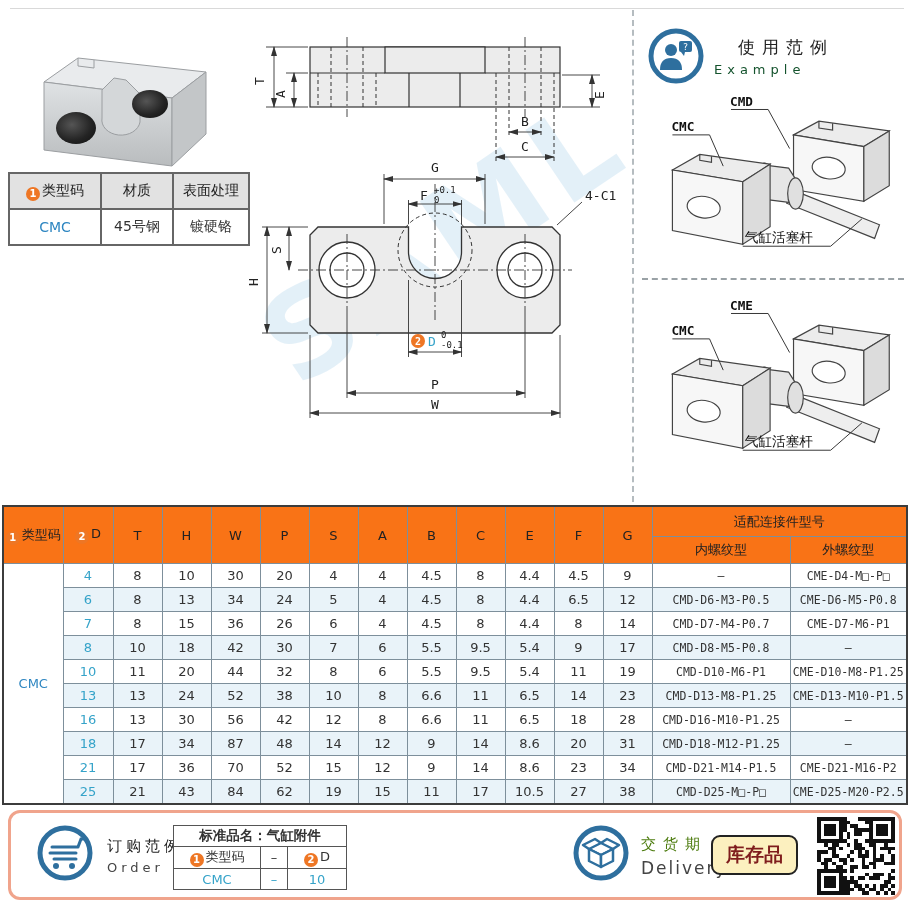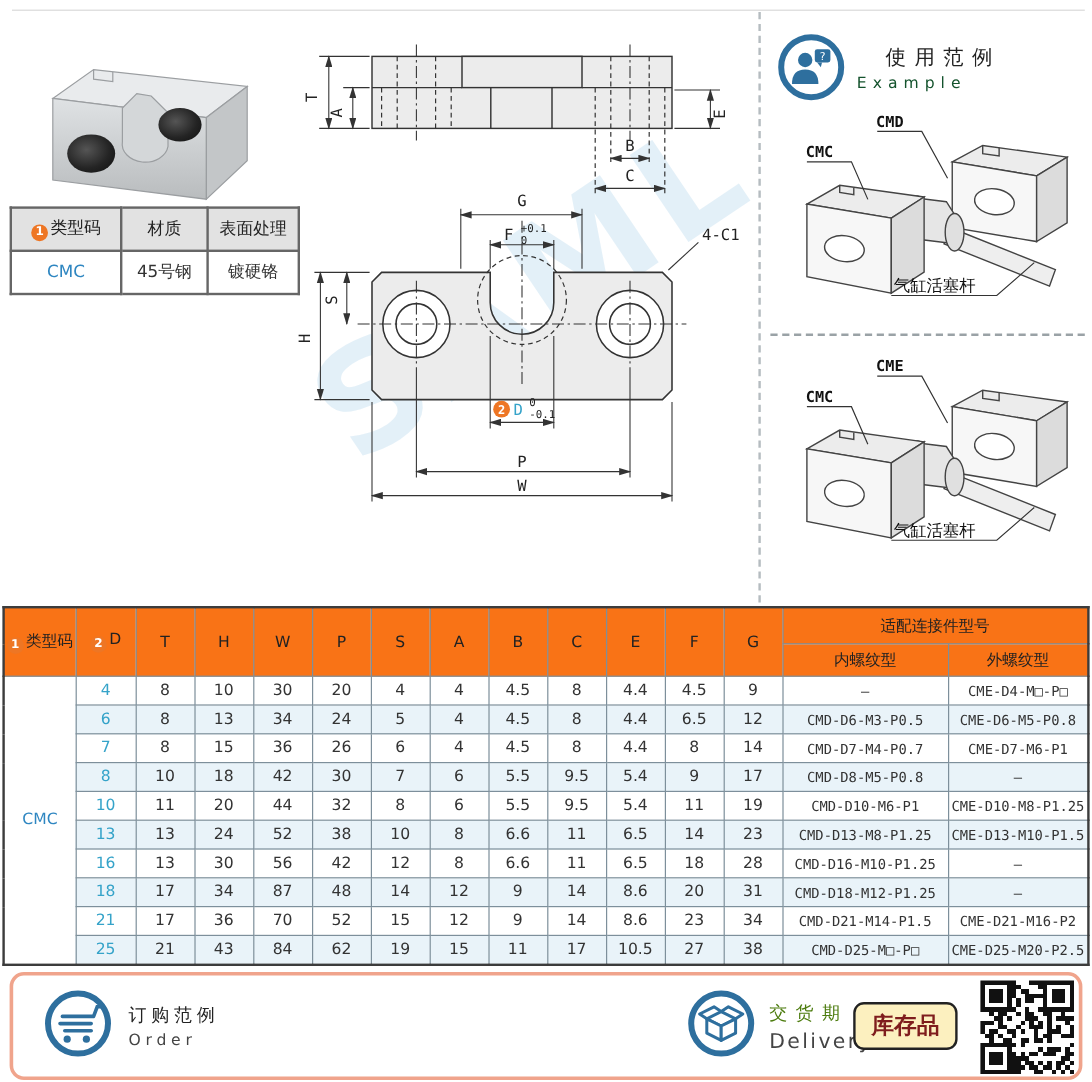--- a/index.html
+++ b/index.html
@@ -497,20 +497,37 @@
       <g stroke="#2e6f9e" stroke-width="3" fill="none" stroke-linecap="round">
         <path d="M15,30 h26 M17,24 h26 M43,24 l3,-8 h4"></path>
         <path d="M19,36 h22"></path>
       </g>
       <circle cx="21" cy="43" r="3" fill="#2e6f9e"></circle>
       <circle cx="37" cy="43" r="3" fill="#2e6f9e"></circle>
     </svg>
     <div class="order-title">订购范例</div>
     <div class="order-sub">Order</div>
 
+    <table class="order-table">
+      <tbody>
+          <tr>
+            <td colspan="3" class="ohead">标准品名：气缸附件</td>
+          </tr>
+      <tr>
+        <td class="oc1"><span class="badge">1</span><span>类型码</span></td>
+        <td class="oc2">–</td>
+        <td class="oc3"><span class="badge">2</span><span>D</span></td>
+      </tr>
+      <tr>
+        <td class="blue-val">CMC</td>
+        <td class="blue-val">–</td>
+        <td class="blue-val">10</td>
+      </tr>
+    </tbody>
+      </table>
 
     <svg class="abs" style="left:560px;top:10px;" width="60" height="60" viewBox="0 0 60 60">
       <circle cx="30" cy="30" r="25" fill="none" stroke="#2e6f9e" stroke-width="5"></circle>
       <g stroke="#2e6f9e" stroke-width="2.5" fill="#fff" stroke-linejoin="round">
         <polygon points="18,26 30,32 42,26 30,20"></polygon>
         <polygon points="18,26 18,38 30,44 30,32"></polygon>
         <polygon points="42,26 42,38 30,44 30,32"></polygon>
         <polyline points="18,26 12,22 24,16 30,20" fill="none"></polyline>
         <polyline points="42,26 48,22 36,16 30,20" fill="none"></polyline>
       </g>

